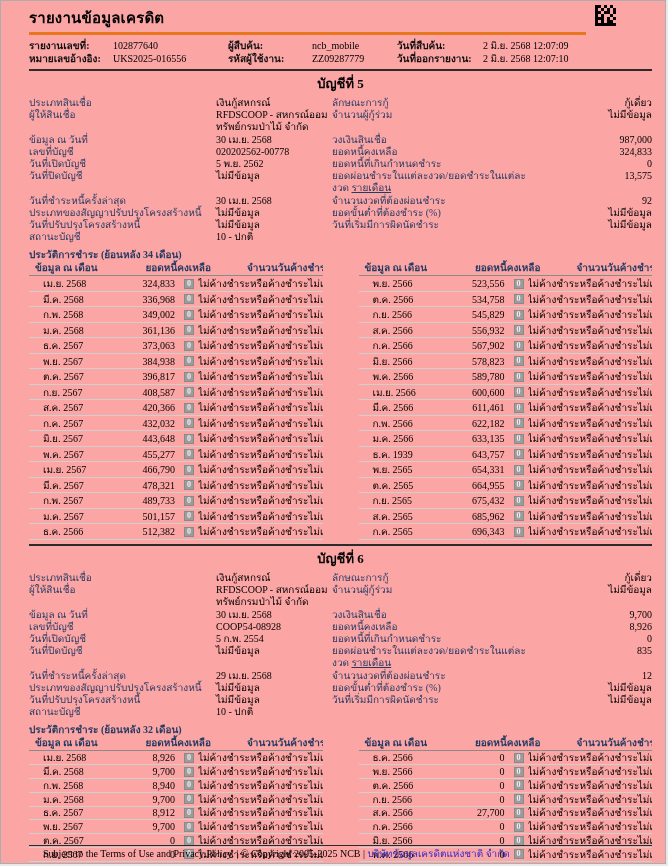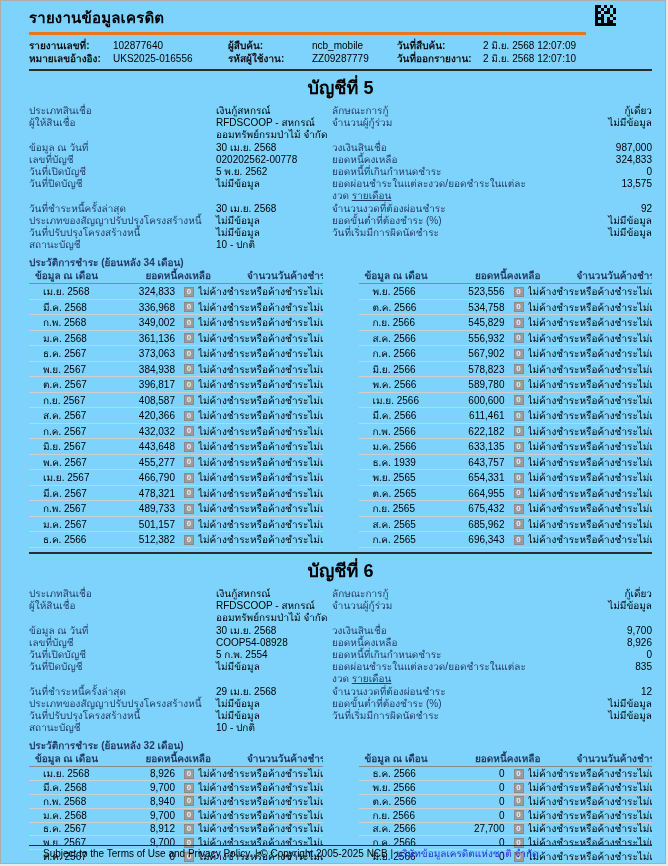--- a/index.html
+++ b/index.html
@@ -1,34 +1,34 @@
 <!DOCTYPE html>
 <html><head>
 <meta charset="utf-8">
 <style>
   html,body{margin:0;padding:0;background:#e9e9e9;}
   .page{
-    position:relative;width:666px;height:864px;background:#7dd3fc;
+    position:relative;width:666px;height:864px;background:#fca5a5;
     border:1px solid #adadad;box-sizing:border-box;overflow:hidden;
-    font-family:Liberation Sans, sans-serif;color:#000;
+    font-family:Liberation Serif, serif;color:#000;
   }
   .content{padding:5px 13px 0 28px;}
   
   .report-title{font-size:15px;font-weight:bold;letter-spacing:.2px;}
   .orange-rule{height:3px;width:557px;margin-top:2px;}
   .barcode{position:absolute;top:4px;right:49px;width:21px;height:21px;}
   .meta{margin-top:4px;font-size:10px;line-height:13px;}
   .meta-row{display:flex;}
   .meta-label{font-weight:bold;color:#111;}
   .meta-row .w1{width:84px;} .meta-row .w2{width:115px;}
   .meta-row .w3{width:84px;} .meta-row .w4{width:85px;}
   .meta-row .w5{width:86px;} .meta-row .w6{flex:1;}
   .hr-dark{border:0;border-top:2px solid #2b2b2b;margin:4px 0 0 0;}
   
-  .acct-title{text-align:center;font-size:18px;font-weight:bold;margin:2px 0 3px 0;}
+  .acct-title{text-align:center;font-size:13px;font-weight:bold;margin:2px 0 3px 0;}
   .details{font-size:10px;line-height:12.2px;}
   .drow{display:flex;align-items:flex-start;}
   .dl-label{width:187px;color:#253B63;flex-shrink:0;}
   .dl-value{width:116px;flex-shrink:0;}
   .dr-label{flex:1;color:#253B63;padding-left:0px;}
   .dr-value{width:120px;text-align:right;flex-shrink:0;}
   .u{text-decoration:underline;text-align:center;}
   .hist-title{font-size:10px;font-weight:bold;color:#253B63;margin-top:5px;line-height:13px;}
   .hist-wrap{display:flex;gap:36px;margin-top:1px;}
   .hist-half{flex:1;min-width:0;}

